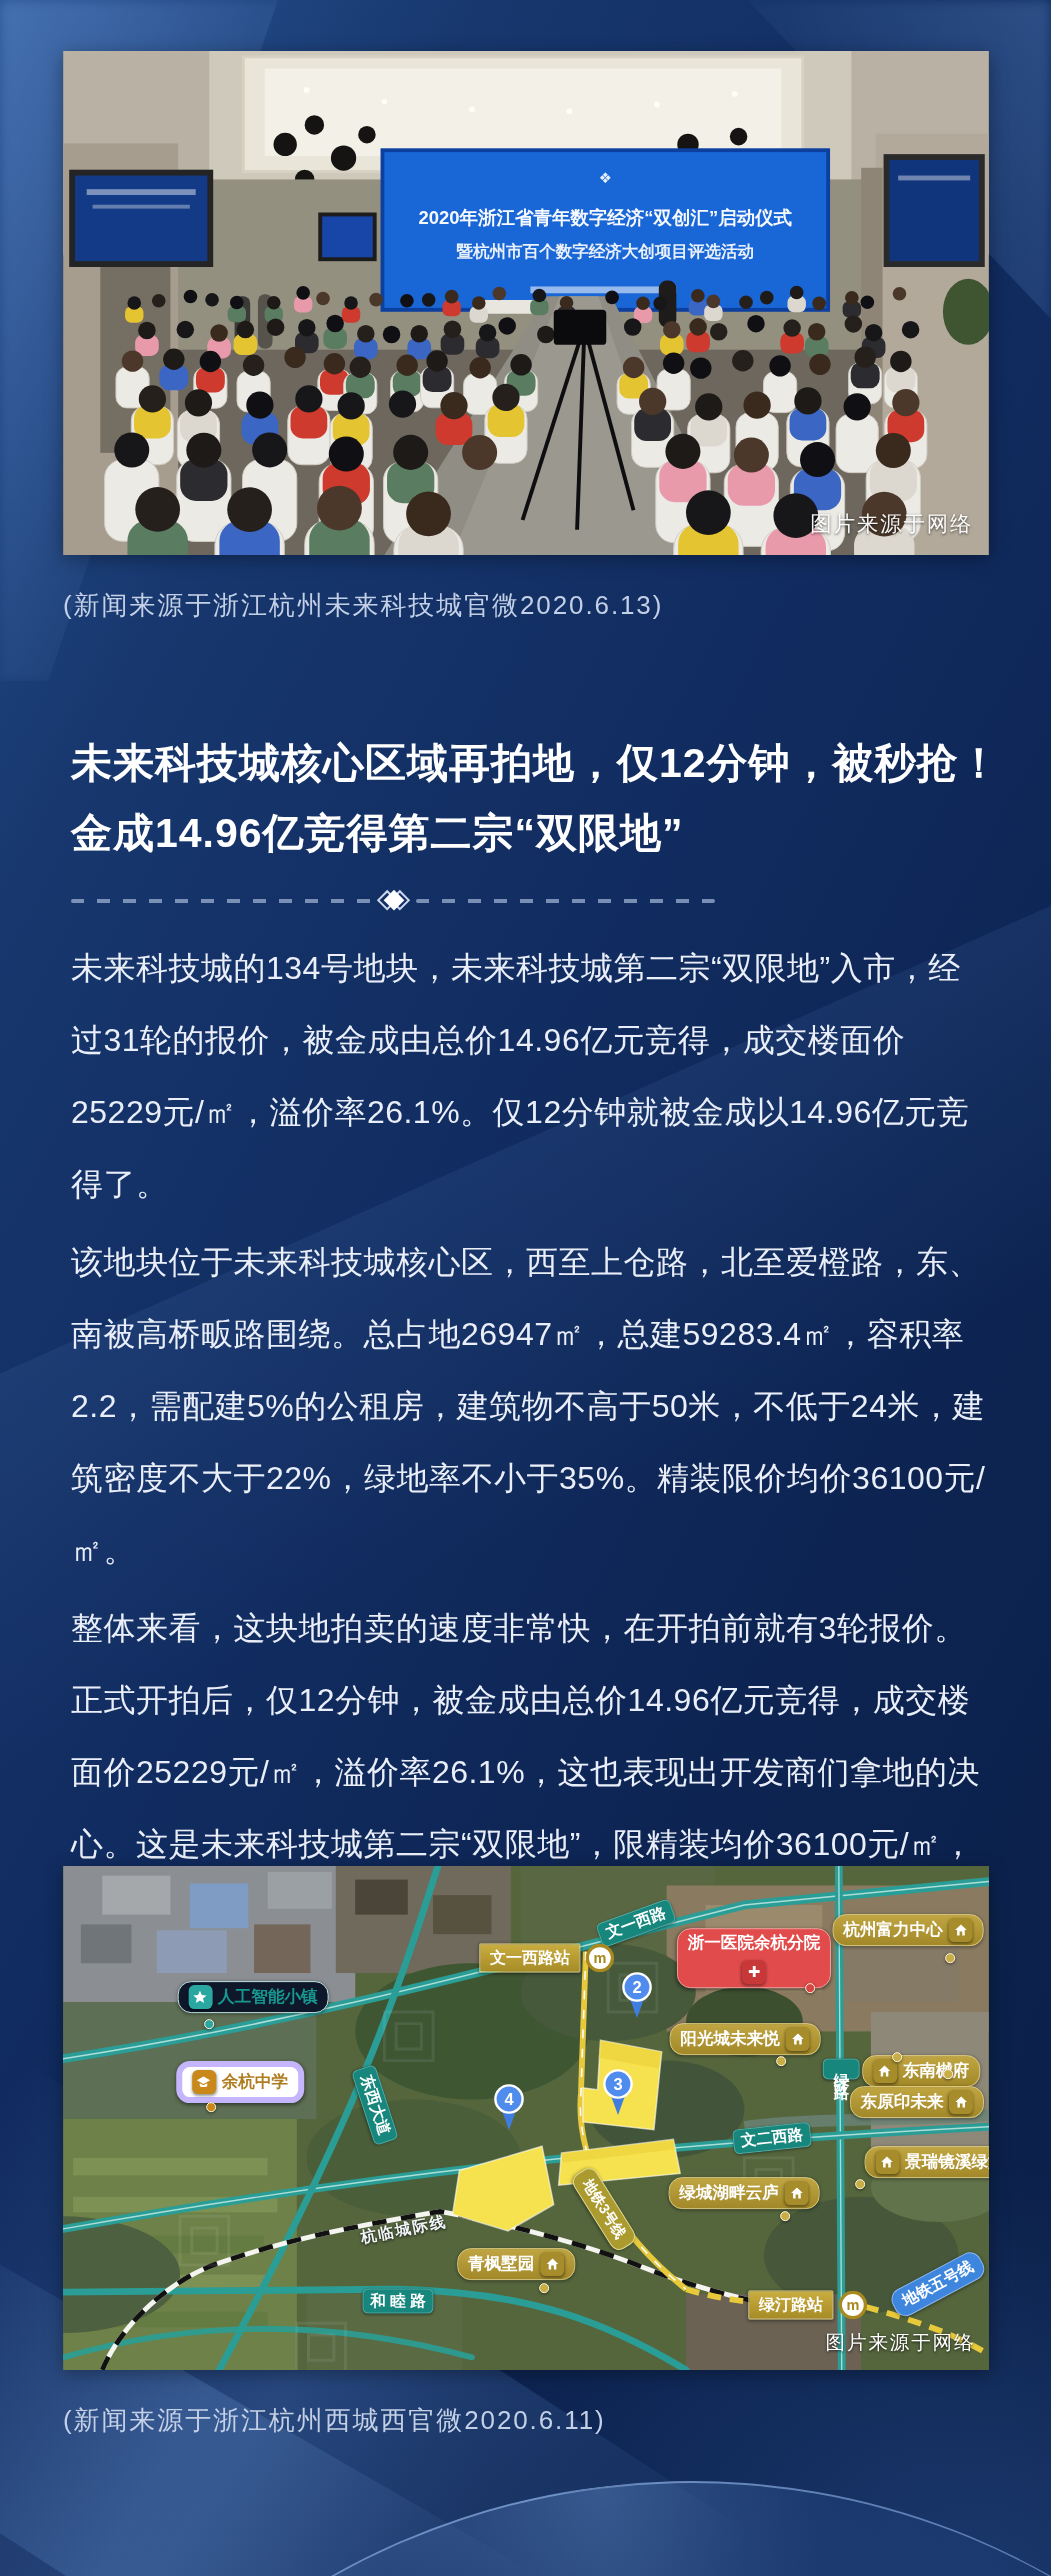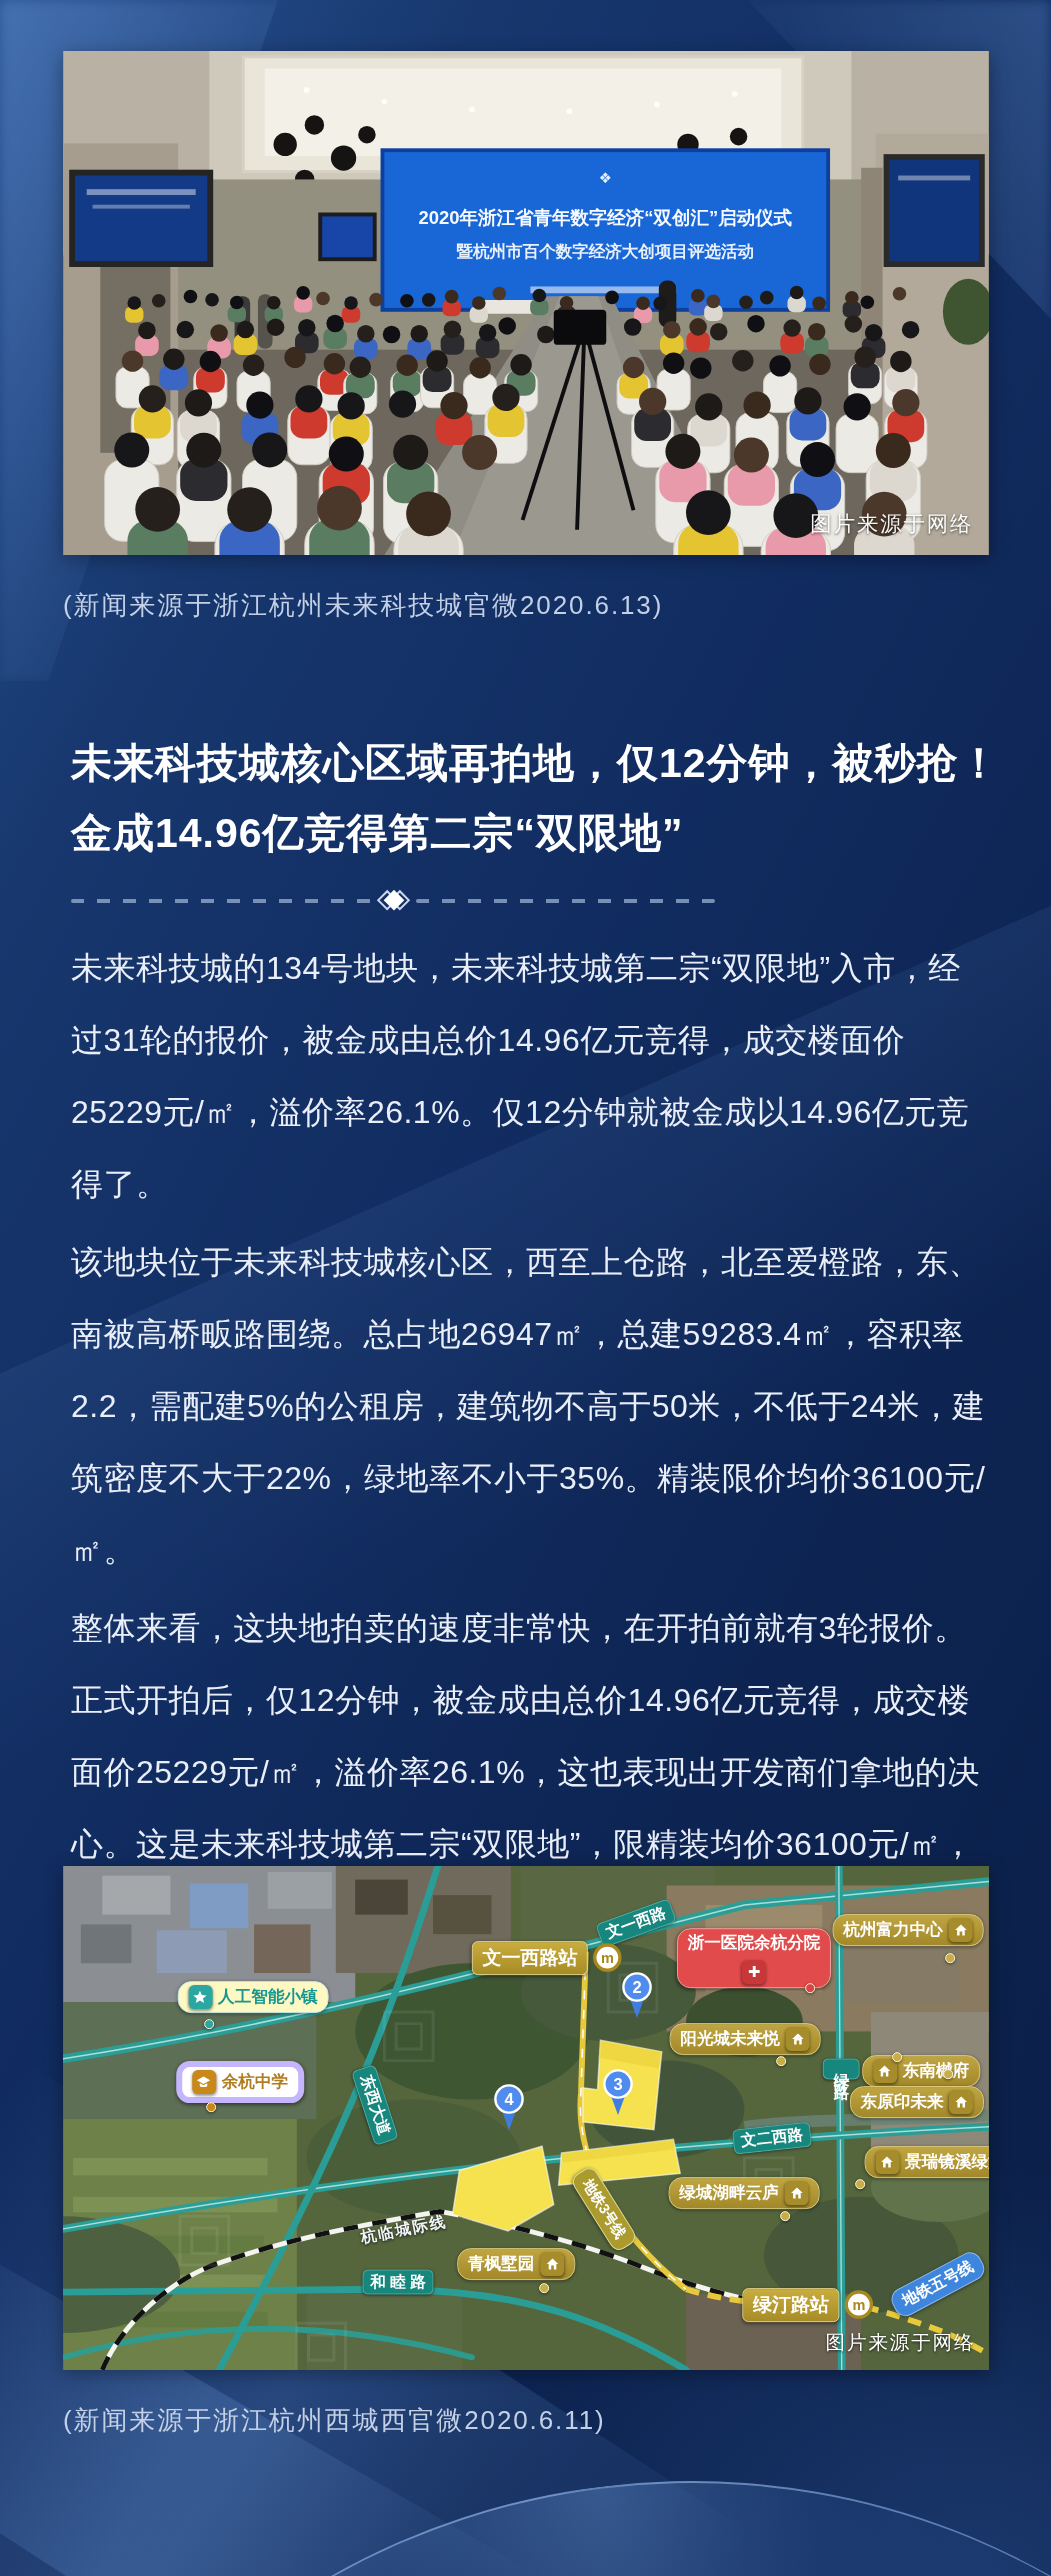--- a/index.html
+++ b/index.html
@@ -63,23 +63,23 @@
   .map{position:absolute;left:63px;top:1866px;width:926px;height:504px;overflow:hidden;
     background:#55663d;box-shadow:0 3.9px 17.5px rgba(0,0,0,.35);}
   .map svg.base{position:absolute;left:0;top:0;}
   .map-overlay{position:absolute;left:0;top:0;width:100%;height:100%;}
   .mlabel{position:absolute;display:flex;align-items:center;gap:4.9px;white-space:nowrap;
     transform:translate(-50%,-50%);}
   .mlabel .pill{display:flex;align-items:center;gap:5.8px;border-radius:13.6px;padding:2.9px 9.7px;
     font-size:16.6px;font-weight:700;box-shadow:0 1px 3.9px rgba(0,0,0,.45);}
   .mlabel.gold .pill{background:linear-gradient(#c0a542,#a28828);color:#fff;border:1px solid #dbc87c;}
   .mlabel.station .pill{background:linear-gradient(#c9ad3f,#a78b25);color:#fff;border:1px solid #e2d184;
-    border-radius:6px;font-size:19px;}
+    border-radius:1px;font-size:16px;}
   .mlabel.hospital .pill{background:#e14b4b;color:#fff;border:1px solid #f2a0a0;flex-direction:column;}
-  .mlabel.teal-white .pill{background:#fef9c3;color:#17978f;border:1px solid #bfe6e2;}
+  .mlabel.teal-white .pill{background:#0f172a;color:#17978f;border:1px solid #bfe6e2;}
   .mlabel.orange-white .pill{background:#ffffff;color:#b07c20;border:6px solid #c4b5fd;}
   .mlabel.road .pill{background:#17877e;color:#fff;border-radius:5.8px;font-size:15.6px;
     padding:1.9px 7.8px;box-shadow:inset 0 0 0 1px rgba(255,255,255,.28),0 1px 2.9px rgba(0,0,0,.4);}
   .mlabel.blue .pill{background:#3e86dd;color:#fff;border-radius:11.7px;border:1px solid #8cb8ee;font-size:15.6px;}
   .mlabel.banner .pill{background:#ab9b2f;color:#fff;border:1px solid #ded98e;border-radius:9.7px;font-size:14.6px;}
   .mlabel.plain{color:#f2f5fa;font-size:15.6px;font-weight:700;text-shadow:0 1px 2.9px rgba(0,0,0,.8);letter-spacing:1.9px;}
   .mlabel .iconbox{width:24px;height:24px;border-radius:5.8px;display:flex;align-items:center;
     justify-content:center;flex:none;box-shadow:0 1px 2.9px rgba(0,0,0,.4);}
   .mlabel .vtext{writing-mode:vertical-rl;letter-spacing:5.8px;}
   .mdot{position:absolute;width:9.7px;height:9.7px;border-radius:50%;transform:translate(-50%,-50%);
@@ -640,21 +640,21 @@
           <span class="pill">
             <span class="">青枫墅园</span>
             <span class="iconbox" style="background:#a68c2a">
               <svg width="16.6" height="16.6" viewBox="0 0 20 20">
                 <path d="M10 3 L17 9.5 H14.6 V16 H11.6 V11.4 H8.4 V16 H5.4 V9.5 H3 Z" fill="#fff"></path>
               </svg>
             </span>
           </span>
         </div>
         <div class="mdot" style="left: 481px; top: 422px; background: rgb(201, 173, 70);"></div>
-        <div class="mlabel road" style="left: 335px; top: 416px; transform: translate(-50%, -50%); text-align: center;">
+        <div class="mlabel road" style="left: 335px; top: 435px; transform: translate(-50%, -50%); text-align: center;">
           <span class="pill">
             <span class="">和 睦 路</span>
           </span>
         </div>
         <div class="mlabel station" style="left: 745px; top: 439px; transform: translate(-50%, -50%); text-align: center;">
           <span class="pill">
             <span class="">绿汀路站</span>
           </span>
           <span style="display:flex">
             <svg width="29" height="29" viewBox="0 0 30 30">

